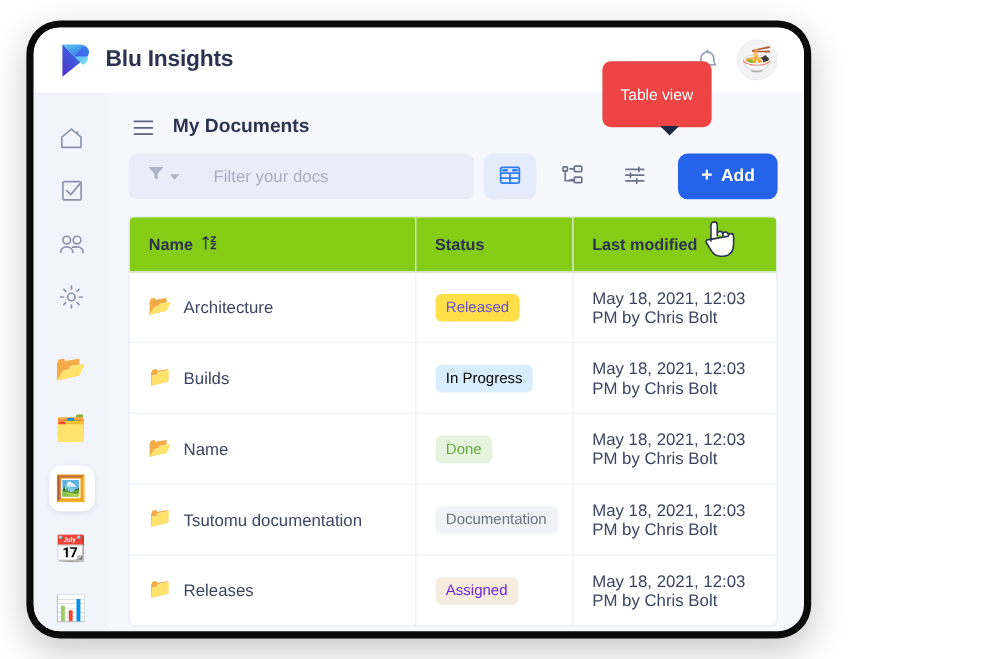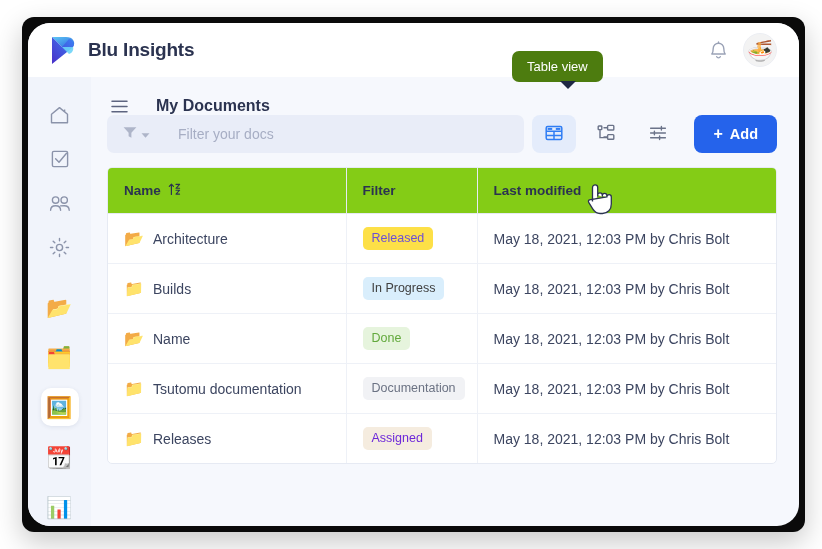--- a/index.html
+++ b/index.html
@@ -10,24 +10,24 @@
     background: #ffffff;
     font-family: "Liberation Sans", sans-serif;
     overflow: hidden;
   }
 
   
   .device-frame {
     position: absolute;
     left: 22px;
     top: 17px;
-    width: 783px;
+    width: 654px;
     height: 515px;
     background: #0a0a0a;
-    border-radius: 12px;
+    border-radius: 28px;
     padding: 6px;
     box-shadow: 0 10px 28px rgba(0,0,0,0.22);
   }
   .screen {
     width: 100%;
     height: 100%;
     background: #f6f8fd;
     border-radius: 22px;
     overflow: hidden;
     position: relative;
@@ -109,21 +109,22 @@
   }
 
   
   .main {
     flex: 1;
     padding: 20px 22px 0 16px;
     position: relative;
     min-width: 0;
   }
   .page-head {
-    display: flex; align-items: center; gap: 28px;
+    display: flex; align-items: center; gap: 16px;
+    margin-bottom: 13px;
     padding-left: 4px;
   }
   .hamburger { width: 17px; height: 13px; display: block; cursor: pointer; }
   .page-title { font-size: 16px; font-weight: bold; color: #2b3350; }
 
   
   .toolbar { display: flex; align-items: center; gap: 8px; }
   .filter-field {
     flex: 1;
     height: 38px;
@@ -167,26 +168,26 @@
     font-weight: bold;
     display: flex; align-items: center; gap: 7px;
     cursor: pointer;
     margin-left: 6px;
   }
   .add-plus { font-size: 16px; font-weight: bold; line-height: 1; }
 
   
   .tooltip {
     position: absolute;
-    left: 421px;
+    left: 411px;
     top: -26px;
-    background: #4d7c0f;
+    background: #ef4444;
     color: #ffffff;
     font-size: 13px;
-    padding: 8px 15px;
+    padding: 20px 15px;
     border-radius: 7px;
     white-space: nowrap;
     z-index: 40;
   }
   .tooltip:after {
     content: "";
     position: absolute;
     left: 48px;
     bottom: -7px;
     width: 0; height: 0;
@@ -232,21 +233,21 @@
   .th-sort { display: inline-flex; align-items: center; gap: 7px; cursor: pointer; }
 
   .badge {
     display: inline-block;
     font-size: 12.5px;
     padding: 4px 9px;
     border-radius: 5px;
     line-height: 1.2;
   }
   .badge-released { background: #fde047; color: #6d4fd6; }
-  .badge-inprogress { background: #d9eefc; color: #404040; }
+  .badge-inprogress { background: #d9eefc; color: #000000; }
   .badge-done { background: #e6f4dd; color: #62a93c; }
   .badge-documentation { background: #f1f2f5; color: #6b7283; }
   .badge-assigned { background: #f5ecdf; color: #6d28d9; }
 
   
   .cursor-hand {
     position: absolute;
     left: 556px;
     top: 158px;
     width: 30px; height: 36px;
@@ -432,21 +433,21 @@
                     <span>
                       <svg width="13" height="14" viewBox="0 0 13 14" fill="none" stroke="#2b3350" stroke-width="1.2" stroke-linecap="round" stroke-linejoin="round">
                         <path d="M3.4 12.4V2.2M1.3 4.3l2.1-2.1 2.1 2.1"></path>
                         <path d="M8.0 2.4h3.6l-3.6 3.9h3.6" stroke-width="1.1"></path>
                         <path d="M8.0 8.2h3.6l-3.6 3.9h3.6" stroke-width="1.1"></path>
                       </svg>
                     </span>
                   </span>
                 </th>
                 <th class="col-status">
-                  <span>Filter</span>
+                  <span>Status</span>
                 </th>
                 <th class="col-modified">
                   <span>Last modified</span>
                 </th>
               </tr>
             </thead>
             <tbody>
 
               <tr>
                 <td class="col-name">

